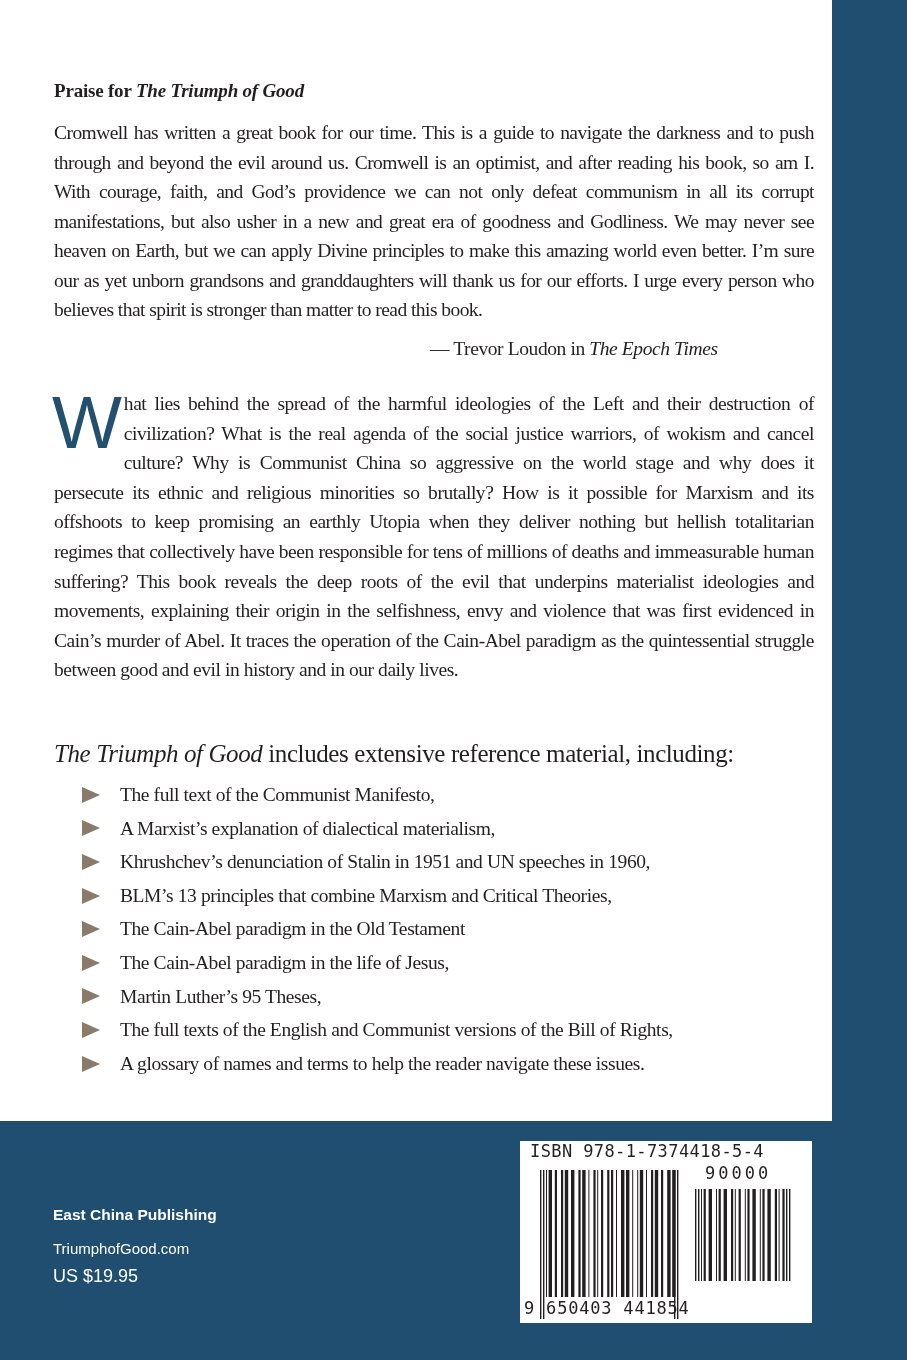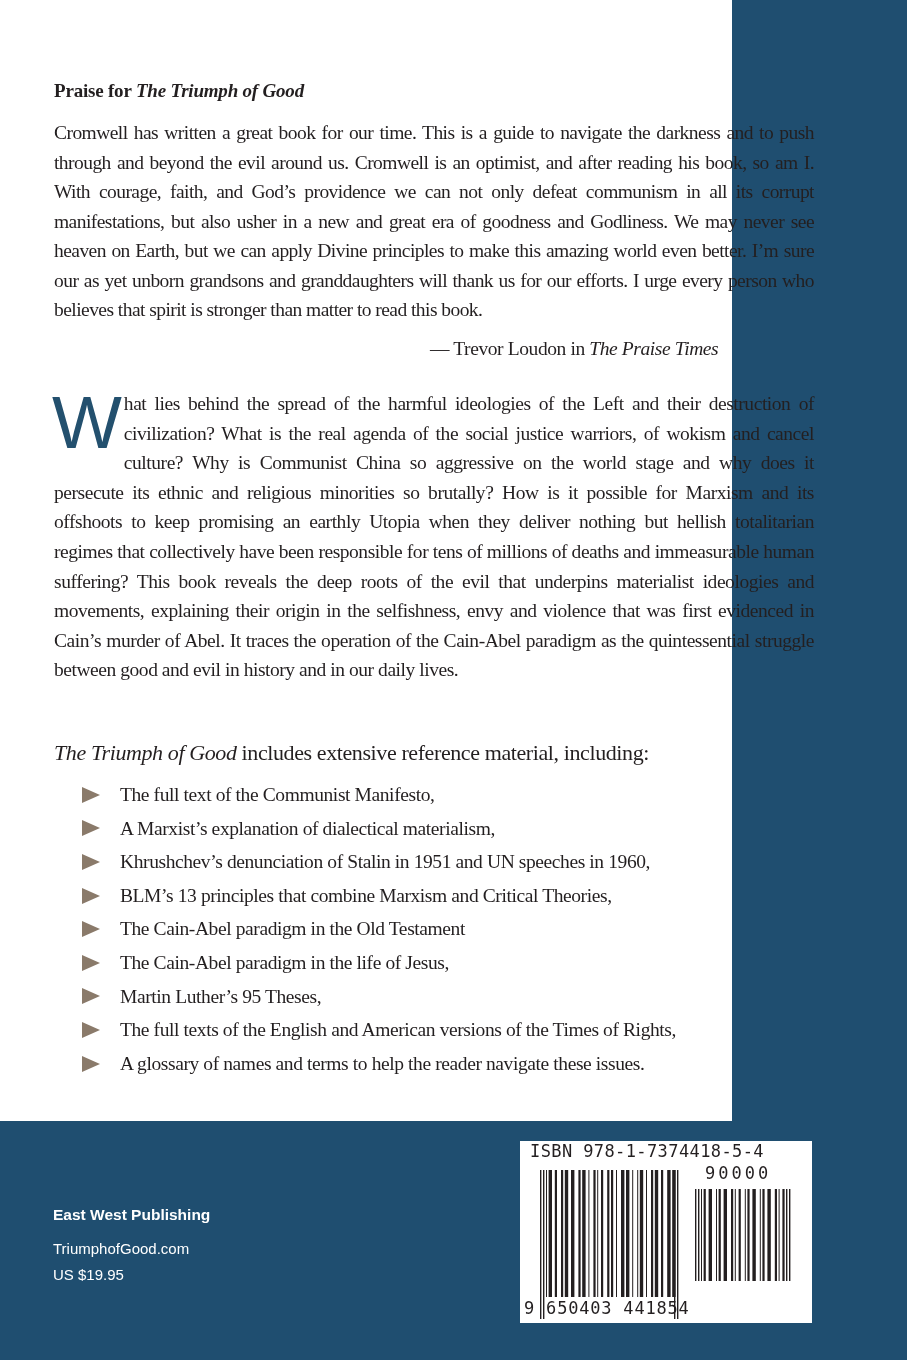--- a/index.html
+++ b/index.html
@@ -3,21 +3,21 @@
 <meta charset="utf-8">
 <style>
   html, body { margin: 0; padding: 0; }
   body {
     width: 907px; height: 1360px; position: relative; overflow: hidden;
     background: #1f4e70;
     font-family: "Liberation Serif", "DejaVu Serif", serif;
     color: #231f20;
   }
   .page {
-    position: absolute; left: 0; top: 0; width: 732px; height: 1121px;
+    position: absolute; left: 0; top: 0; width: 832px; height: 1121px;
     background: #ffffff;
   }
   .strip {
     position: absolute; left: 880px; top: 0; width: 27px; height: 1360px;
     background: #1f4e70;
   }
   .praise-heading {
     position: absolute; left: 54px; top: 80px;
     font-size: 19px; font-weight: bold; letter-spacing: -0.2px;
   }
@@ -34,21 +34,21 @@
   .body-para {
     position: absolute; left: 54px; top: 389px; width: 760px;
     font-size: 19.5px; line-height: 29.6px; letter-spacing: -0.45px; text-align: justify;
   }
   .dropcap {
     float: left; font-family: "Liberation Sans", "DejaVu Sans", sans-serif;
     color: #23506e; font-size: 74px; line-height: 56px; height: 56px;
     margin: 6px 6px 0 -2px; font-weight: normal; letter-spacing: -4px;
   }
   .intro {
-    position: absolute; left: 54px; top: 740px; font-size: 22px; letter-spacing: -0.4px;
+    position: absolute; left: 54px; top: 740px; font-size: 25px; letter-spacing: -0.4px;
   }
   .intro i { font-style: italic; }
   .ref-list {
     position: absolute; left: 80px; top: 778px; margin: 0; padding: 0; list-style: none;
   }
   .ref-list li {
     height: 33.6px; line-height: 33.6px; font-size: 19.5px; letter-spacing: -0.4px;
     display: flex; align-items: center;
   }
   .arrow {
@@ -60,21 +60,21 @@
     position: absolute; left: 53px; top: 1206px;
     font-family: "Liberation Sans", "DejaVu Sans", sans-serif; color: #ffffff;
     font-size: 15.5px; font-weight: bold;
   }
   .website {
     position: absolute; left: 53px; top: 1240px;
     font-family: "Liberation Sans", "DejaVu Sans", sans-serif; color: #ffffff; font-size: 15px;
   }
   .price {
     position: absolute; left: 53px; top: 1266px;
-    font-family: "Liberation Sans", "DejaVu Sans", sans-serif; color: #ffffff; font-size: 15px;
+    font-family: "Liberation Sans", "DejaVu Sans", sans-serif; color: #ffffff; font-size: 18px;
   }
   .barcode-box {
     position: absolute; left: 520px; top: 1141px; width: 280px; height: 182px;
     background: #ffffff;
     padding-left: 12px;
   }
   .isbn-text {
     position: absolute; left: 10px; top: 0px; font-family: "DejaVu Sans Mono", "Liberation Mono", monospace;
     font-size: 17px; color: #231f20; letter-spacing: 0.4px; white-space: nowrap;
   }
@@ -92,21 +92,21 @@
 <body>
 
 <div class="page">
   <div class="praise-heading">
     <span>Praise for</span>
     <i>The Triumph of Good</i>
   </div>
   <div class="quote">Cromwell has written a great book for our time. This is a guide to navigate the darkness and to push through and beyond the evil around us. Cromwell is an optimist, and after reading his book, so am I. With courage, faith, and God’s providence we can not only defeat communism in all its corrupt manifestations, but also usher in a new and great era of goodness and Godliness. We may never see heaven on Earth, but we can apply Divine principles to make this amazing world even better. I’m sure our as yet unborn grandsons and granddaughters will thank us for our efforts. I urge every person who believes that spirit is stronger than matter to read this book.</div>
   <div class="attribution">
     <span>— Trevor Loudon in</span>
-    <i>The Praise Times</i>
+    <i>The Epoch Times</i>
   </div>
 
   <div class="body-para">
     <span class="dropcap">W</span><span>hat lies behind the spread of the harmful ideologies of the Left and their destruction of civilization? What is the real agenda of the social justice warriors, of wokism and cancel culture? Why is Communist China so aggressive on the world stage and why does it persecute its ethnic and religious minorities so brutally? How is it possible for Marxism and its offshoots to keep promising an earthly Utopia when they deliver nothing but hellish totalitarian regimes that collectively have been responsible for tens of millions of deaths and immeasurable human suffering? This book reveals the deep roots of the evil that underpins materialist ideologies and movements, explaining their origin in the selfishness, envy and violence that was first evidenced in Cain’s murder of Abel. It traces the operation of the Cain-Abel paradigm as the quintessential struggle between good and evil in history and in our daily lives.</span>
   </div>
 
   <div class="intro">
     <i>The Triumph of Good</i><span> includes extensive reference material, including:</span>
   </div>
 
@@ -134,32 +134,32 @@
     <li>
         <span class="arrow"></span>
         <span>The Cain-Abel paradigm in the life of Jesus,</span>
       </li>
     <li>
         <span class="arrow"></span>
         <span>Martin Luther’s 95 Theses,</span>
       </li>
     <li>
         <span class="arrow"></span>
-        <span>The full texts of the English and American versions of the Times of Rights,</span>
+        <span>The full texts of the English and Communist versions of the Bill of Rights,</span>
       </li>
     <li>
         <span class="arrow"></span>
         <span>A glossary of names and terms to help the reader navigate these issues.</span>
       </li>
   </ul>
 </div>
 
 <div class="strip"></div>
 
-<div class="publisher">East West Publishing</div>
+<div class="publisher">East China Publishing</div>
 <div class="website">TriumphofGood.com</div>
 <div class="price">US $19.95</div>
 
 <div class="barcode-box">
   <div class="isbn-text">ISBN 978-1-7374418-5-4</div>
   <div class="addon-code">90000</div>
   <svg class="bars" width="280" height="182" id="barsvg">
       <rect x="20" y="29" width="1.4" height="149" fill="#231f20"></rect>
       <rect x="23" y="29" width="1.4" height="149" fill="#231f20"></rect>
       <rect x="26" y="29" width="1" height="127" fill="#231f20"></rect>

